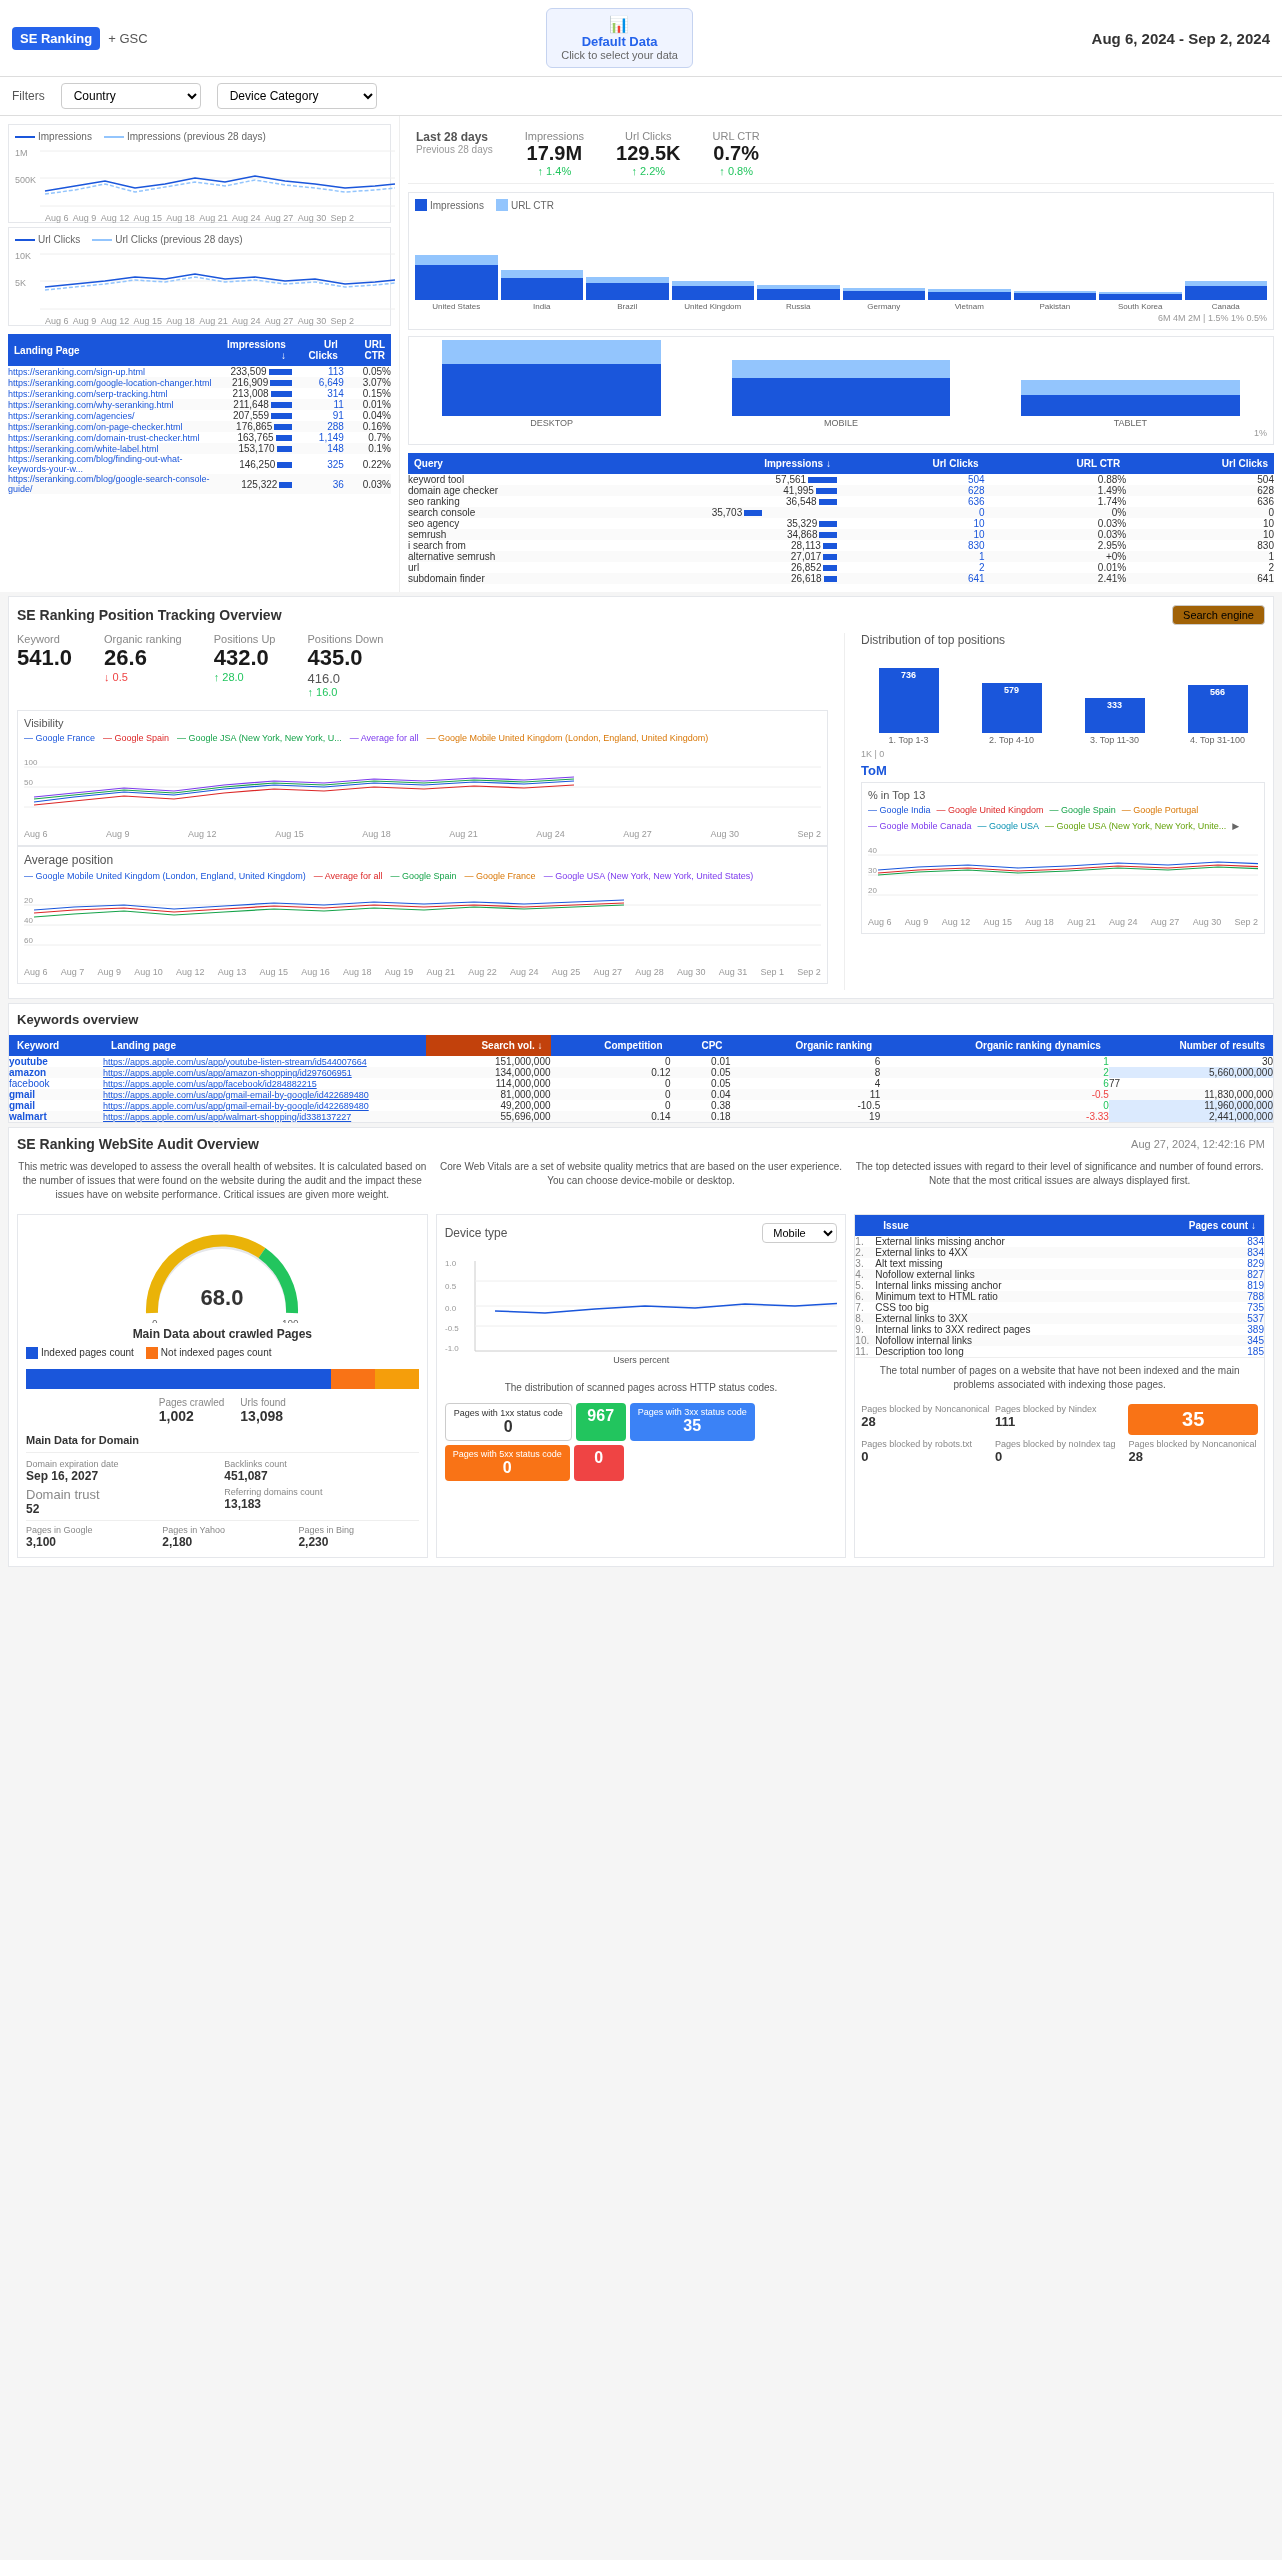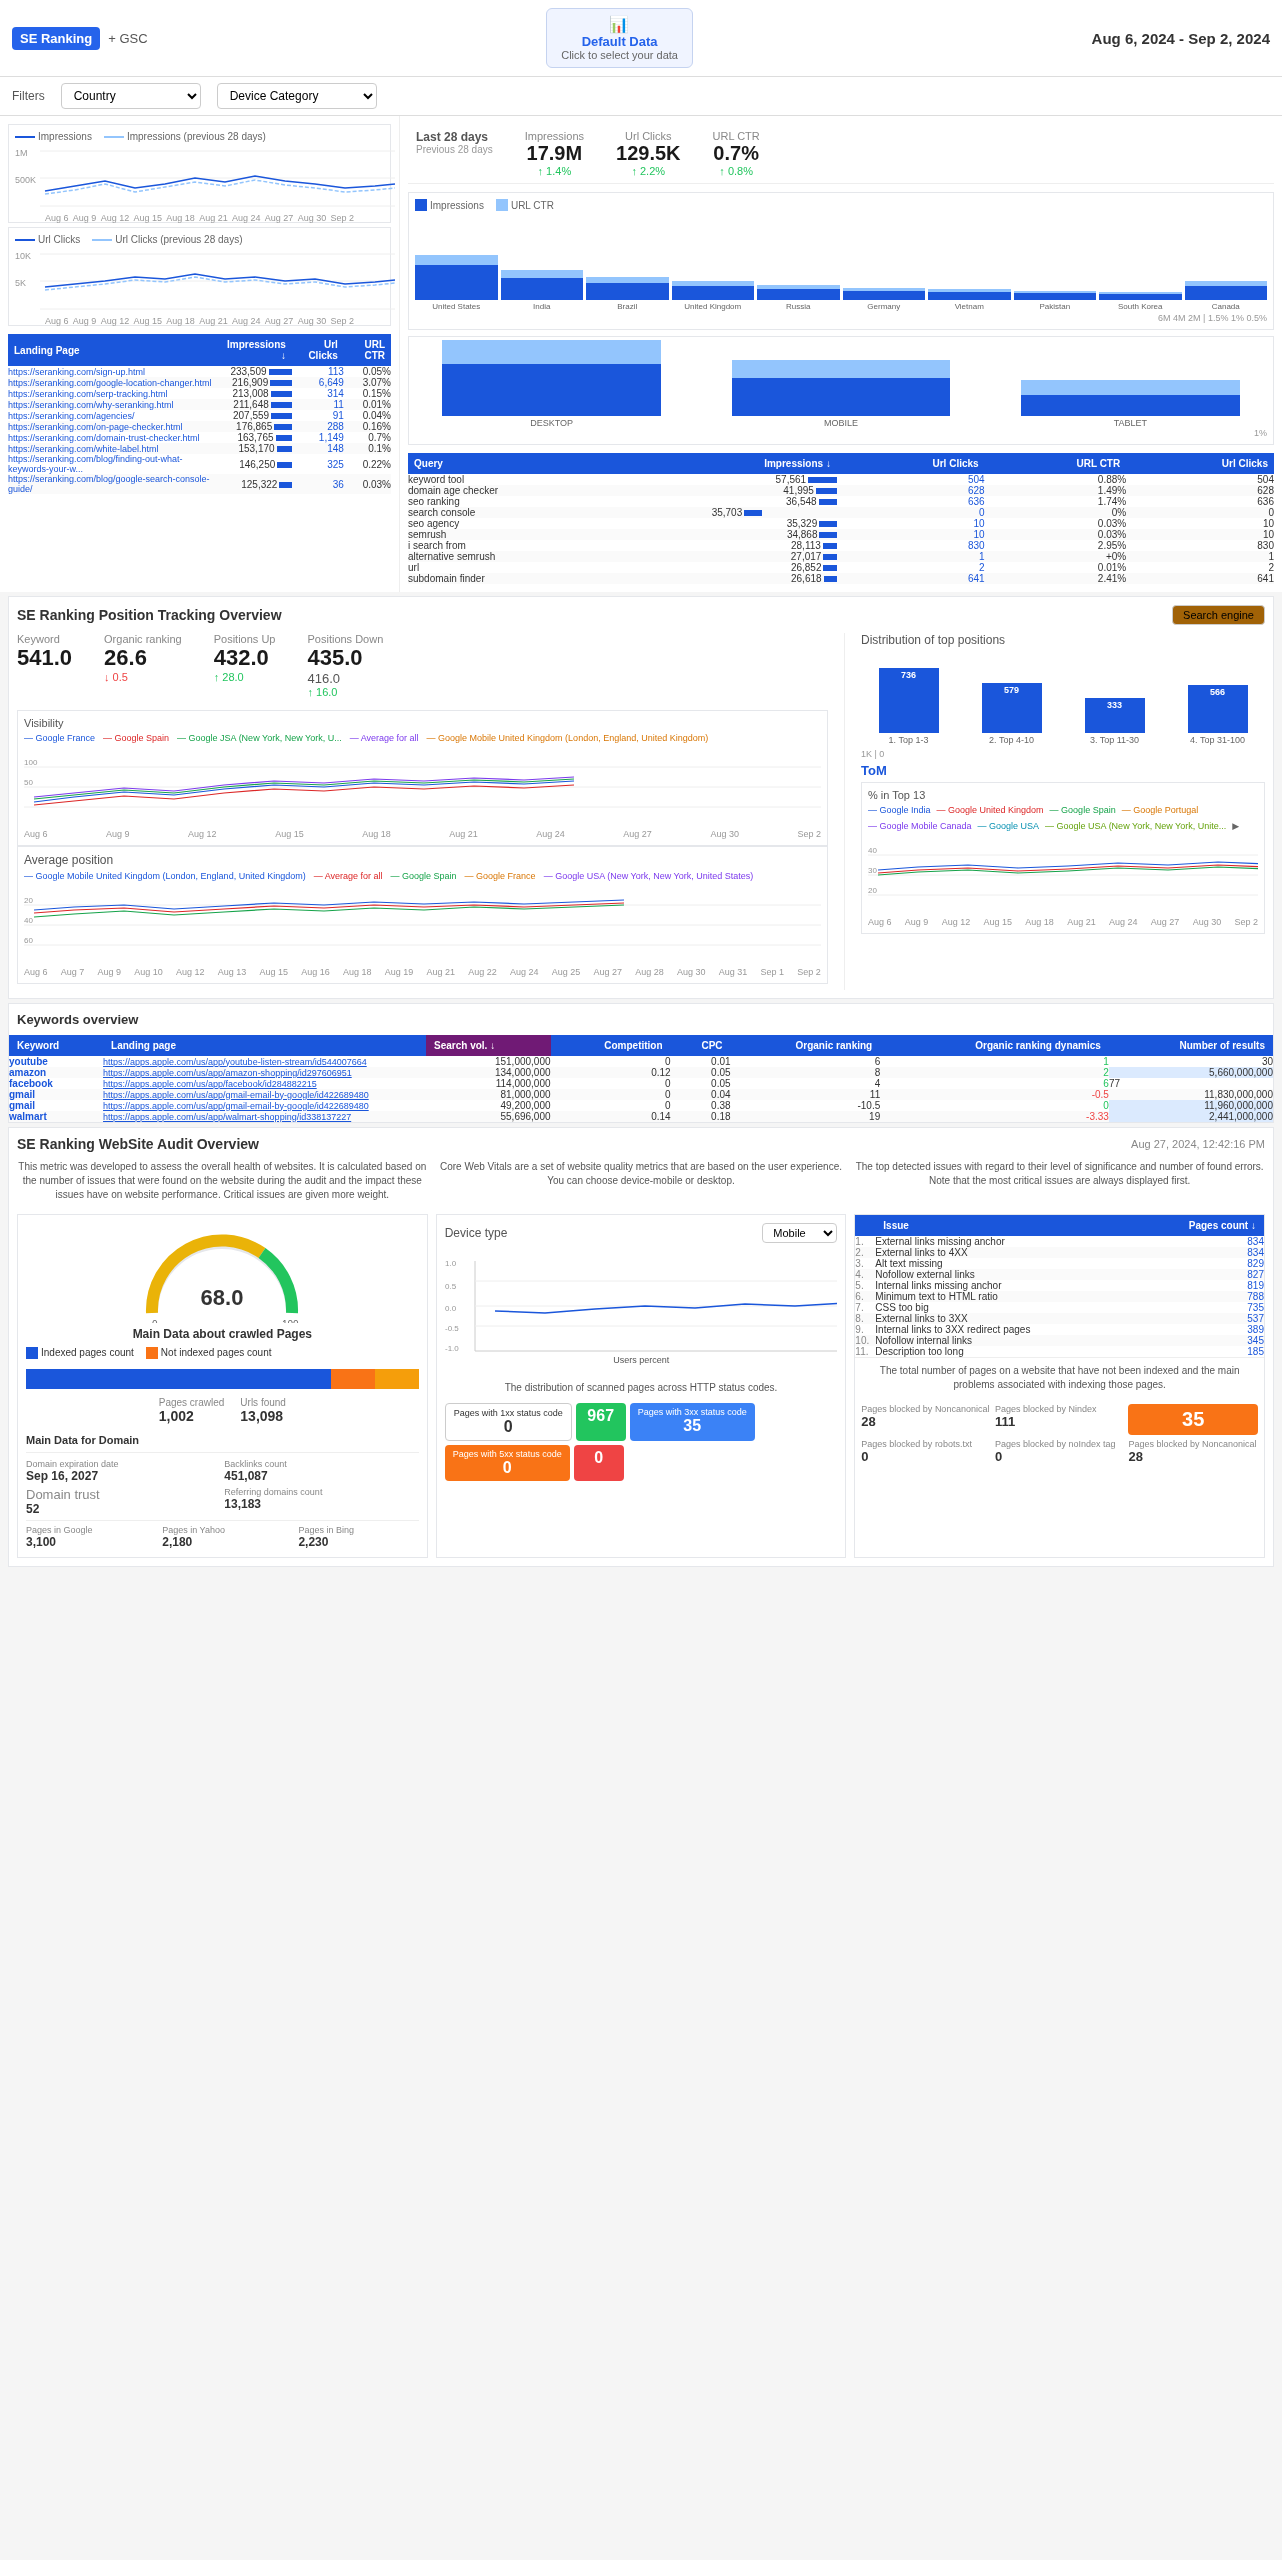--- a/index.html
+++ b/index.html
@@ -561,21 +561,21 @@
   </div>
 </div>
 
 <div style="background:#fff;border:1px solid #e5e7eb;margin:4px 8px;">
   <div style="font-size:13px;font-weight:bold;color:#333;padding:8px;">Keywords overview</div>
   <table style="width:100%;border-collapse:collapse;font-size:10px;">
     <thead>
       <tr>
         <th style="background:#1a56db;color:#fff;padding:5px 8px;text-align:left;">Keyword</th>
         <th style="background:#1a56db;color:#fff;padding:5px 8px;text-align:left;">Landing page</th>
-        <th style="background:#701a75;color:#fff;padding:5px 8px;text-align:left;cursor:pointer;">Search vol. ↓</th>
+        <th style="background:#c2410c;color:#fff;padding:5px 8px;text-align:right;cursor:pointer;">Search vol. ↓</th>
         <th style="background:#1a56db;color:#fff;padding:5px 8px;text-align:right;">Competition</th>
         <th style="background:#1a56db;color:#fff;padding:5px 8px;text-align:right;">CPC</th>
         <th style="background:#1a56db;color:#fff;padding:5px 8px;text-align:right;">Organic ranking</th>
         <th style="background:#1a56db;color:#fff;padding:5px 8px;text-align:right;">Organic ranking dynamics</th>
         <th style="background:#1a56db;color:#fff;padding:5px 8px;text-align:right;">Number of results</th>
       </tr>
     </thead>
     <tbody id="keywords-table-body">
         <tr style="background-color: rgb(255, 255, 255);">
     <td style="font-weight:bold;color:#1a56db;">youtube</td>
@@ -591,21 +591,21 @@
     <td style="font-weight:bold;color:#1a56db;">amazon</td>
     <td style="color:#1a56db;font-size:9px;max-width:200px;overflow:hidden;text-overflow:ellipsis;white-space:nowrap;"><a href="#" style="color:#1a56db;">https://apps.apple.com/us/app/amazon-shopping/id297606951</a></td>
     <td style="text-align:right;">134,000,000</td>
     <td style="text-align:right;">0.12</td>
     <td style="text-align:right;">0.05</td>
     <td style="text-align:right;">8</td>
     <td style="text-align:right;color:#22c55e;">2</td>
     <td style="text-align:right;background:#dbeafe;">5,660,000,000</td>
   </tr>
         <tr style="background-color: rgb(255, 255, 255);">
-    <td style="font-weight:bold;color:#1a56db;">facebook</td>
+    <td style="font-weight:normal;color:#1a56db;">facebook</td>
     <td style="color:#1a56db;font-size:9px;max-width:200px;overflow:hidden;text-overflow:ellipsis;white-space:nowrap;"><a href="#" style="color:#1a56db;">https://apps.apple.com/us/app/facebook/id284882215</a></td>
     <td style="text-align:right;">114,000,000</td>
     <td style="text-align:right;">0</td>
     <td style="text-align:right;">0.05</td>
     <td style="text-align:right;">4</td>
     <td style="text-align:right;color:#22c55e;">6</td>
     <td style="text-align:left;">77</td>
   </tr>
         <tr style="background-color: rgb(250, 250, 250);">
     <td style="font-weight:bold;color:#1a56db;">gmail</td>

